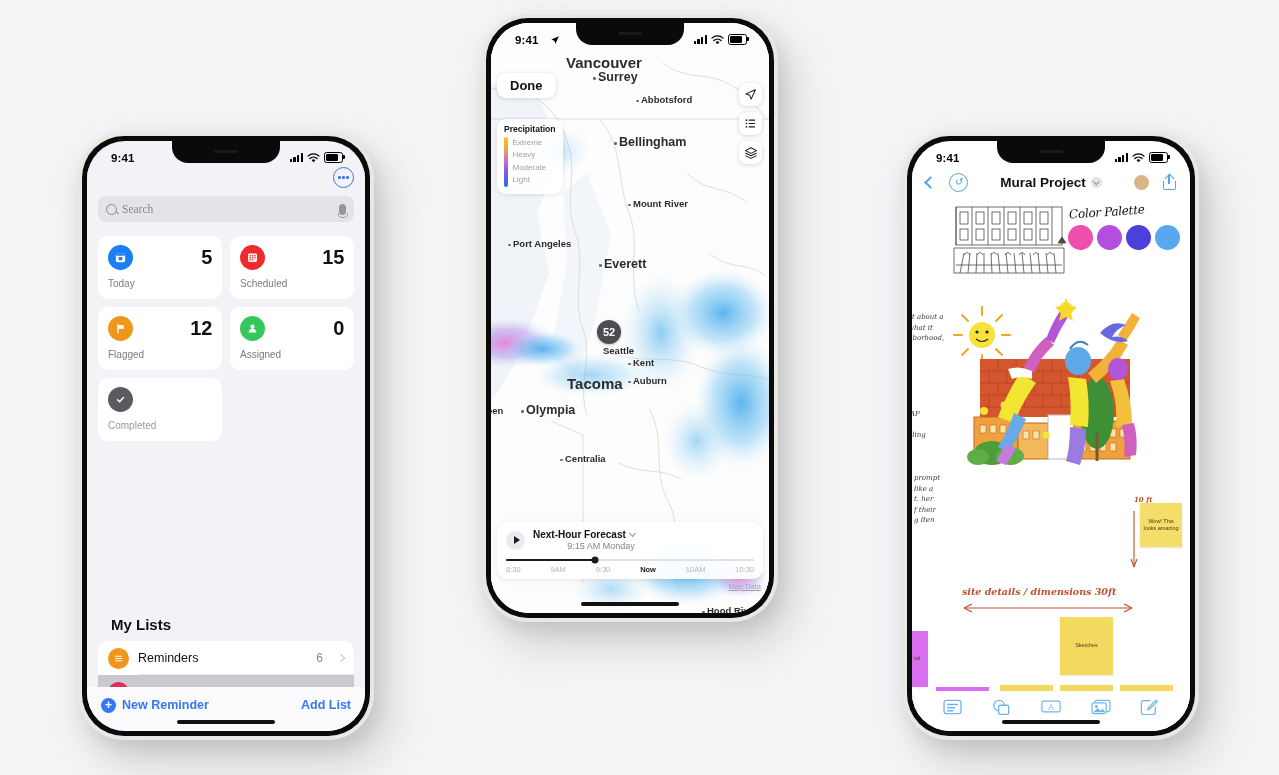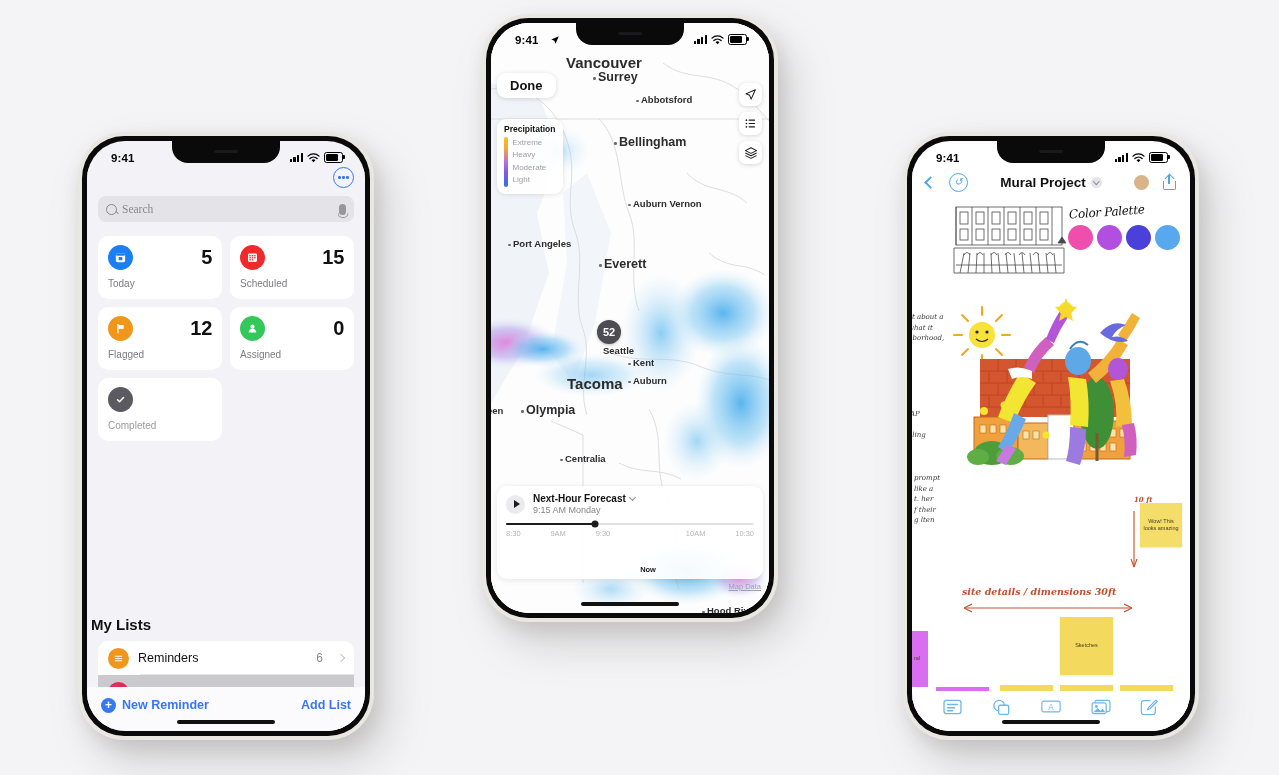--- a/index.html
+++ b/index.html
@@ -58,21 +58,21 @@
 
   .cards{position:absolute;left:11px;right:11px;top:95px;display:grid;
     grid-template-columns:1fr 1fr;gap:8px;z-index:15;}
   .card{background:#fff;border-radius:10px;padding:9px 10px 8px 10px;box-sizing:border-box;height:63px;}
   .card .row1{display:flex;align-items:center;justify-content:space-between;}
   .cico{width:25px;height:25px;border-radius:50%;display:flex;align-items:center;justify-content:center;color:#fff;}
   .cnum{font-size:20px;font-weight:700;color:#111;letter-spacing:-.3px;}
   .clabel{font-size:10px;color:#7b7b80;margin-top:8px;}
   .card.dim .cnum,.card.dim .clabel{color:#9a9a9f;}
 
-  .mylists-h{position:absolute;left:4px;top:475px;font-size:15px;font-weight:700;color:#111;z-index:15;}
+  .mylists-h{position:absolute;left:24px;top:475px;font-size:15px;font-weight:700;color:#111;z-index:15;}
   .listbox{position:absolute;left:11px;right:11px;top:500px;background:#fff;border-radius:10px;
      overflow:hidden;z-index:14;height:176px;}
   .lrow{display:flex;align-items:center;gap:9px;padding:0 10px;height:34px;position:relative;}
   .lrow.sel{background:#c9c9ce;}
   .lrow .sep{position:absolute;left:42px;right:0;bottom:0;height:1px;background:#e6e6ea;}
   .lrow.sel .sep, .lrow.sel + .lrow .sep{background:transparent;}
   .lico{width:21px;height:21px;border-radius:50%;display:flex;align-items:center;justify-content:center;
     color:#fff;font-size:10px;flex:none;}
   .lname{font-size:12.5px;color:#111;flex:1;}
   .lcount{font-size:12px;color:#8a8a8e;}
@@ -119,30 +119,30 @@
     justify-content:center;box-shadow:0 1px 4px rgba(0,0,0,.16);}
   .forecast-panel{position:absolute;left:6px;right:6px;bottom:34px;background:rgba(255,255,255,.93);
     border-radius:11px;padding:7px 9px 5px 9px;box-sizing:border-box;z-index:26;
     box-shadow:0 1px 6px rgba(0,0,0,.1);}
   .fp-top{display:flex;align-items:center;gap:8px;}
   .playbtn{width:19px;height:19px;border-radius:50%;background:#ebebef;display:flex;
     align-items:center;justify-content:center;flex:none;}
   .playbtn i{width:0;height:0;border-left:6px solid #1c1c1e;border-top:4px solid transparent;
     border-bottom:4px solid transparent;margin-left:2px;}
   .fp-title{font-size:10px;font-weight:700;color:#111;display:flex;align-items:center;gap:4px;}
-  .fp-sub{font-size:9px;color:#86868b;margin-top:1px;}
+  .fp-sub{font-size:9px;color:#86868b;margin-top:1px;text-align:right;}
   .caret{width:4px;height:4px;border-right:1.2px solid #8e8e93;border-bottom:1.2px solid #8e8e93;
     transform:rotate(45deg);margin-bottom:2px;}
   .track{position:relative;height:2px;background:#e0e0e5;border-radius:2px;margin:8px 0 4px 0;}
   .track .fill{position:absolute;left:0;top:0;bottom:0;width:36%;background:#1c1c1e;border-radius:2px;}
   .track .knob{position:absolute;left:36%;top:50%;transform:translate(-50%,-50%);
     width:7px;height:7px;border-radius:50%;background:#1c1c1e;}
   .ticks{display:flex;justify-content:space-between;}
   .ticks span{font-size:7.5px;color:#b4b4ba;}
-  .ticks span.now{color:#1c1c1e;font-weight:700;margin-top:36px;}
+  .ticks span.now{color:#1c1c1e;font-weight:700;}
   .mapdata{position:absolute;right:8px;bottom:22px;font-size:7.5px;color:#9aa0b4;
      text-decoration:underline;z-index:22;}
   #phone-mid .homebar{width:98px;background:#111;}
 
   
   #phone-right{left:903px;top:132px;width:296px;height:608px;}
   #phone-right .notch{width:108px;height:22px;}
   #phone-right .statusbar{padding:7px 22px 0 24px;height:26px;font-size:11.5px;}
   .ff-nav{position:absolute;top:26px;left:0;right:0;height:30px;display:flex;align-items:center;
     padding:0 14px;box-sizing:border-box;gap:0;z-index:30;background:#fff;}
@@ -407,21 +407,21 @@
             <ellipse cx="196" cy="548" rx="58" ry="34" fill="url(#rain1)"></ellipse>
             <ellipse cx="248" cy="556" rx="30" ry="20" fill="url(#rain2)" opacity=".8"></ellipse>
             <ellipse cx="120" cy="566" rx="40" ry="22" fill="url(#rain3)" opacity=".7"></ellipse>
             <ellipse cx="70" cy="128" rx="30" ry="24" fill="url(#rain3)" opacity=".5"></ellipse>
           </svg>
 
           <div class="maplabel huge" style="left:75px;top:31px">Vancouver</div>
           <div class="maplabel big dot" style="left:107px;top:47px">Surrey</div>
           <div class="maplabel dot" style="left:150px;top:71px">Abbotsford</div>
           <div class="maplabel big dot" style="left:128px;top:112px">Bellingham</div>
-          <div class="maplabel dot" style="left:142px;top:175px">Auburn Vernon</div>
+          <div class="maplabel dot" style="left:142px;top:175px">Mount River</div>
           <div class="maplabel dot" style="left:22px;top:215px">Port Angeles</div>
           <div class="maplabel big dot" style="left:113px;top:234px">Everett</div>
           <div class="maplabel" style="left:112px;top:322px">Seattle</div>
           <div class="maplabel dot" style="left:142px;top:334px">Kent</div>
           <div class="maplabel dot" style="left:142px;top:352px">Auburn</div>
           <div class="maplabel huge" style="left:76px;top:352px">Tacoma</div>
           <div class="maplabel big dot" style="left:35px;top:380px">Olympia</div>
           <div class="maplabel dot" style="left:74px;top:430px">Centralia</div>
           <div class="maplabel dot" style="left:216px;top:582px">Hood River</div>
           <div class="maplabel" style="left:-4px;top:382px">een</div>

